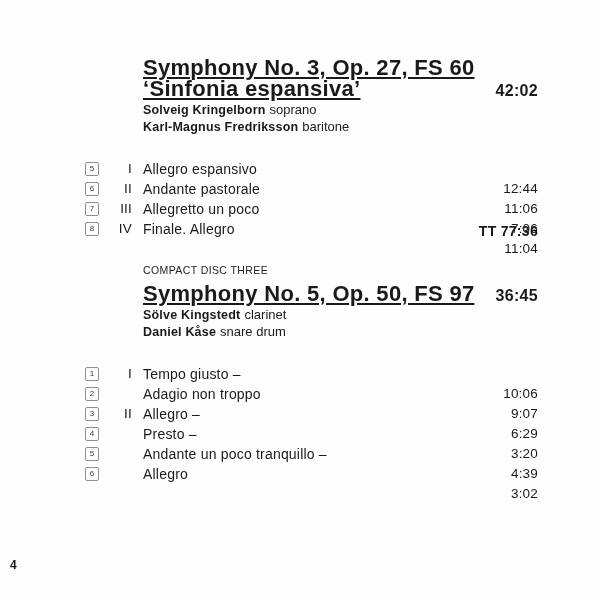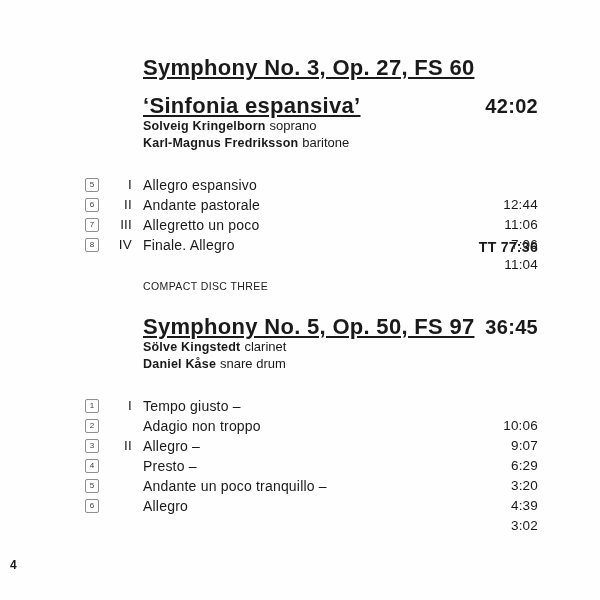--- a/index.html
+++ b/index.html
@@ -29,24 +29,24 @@
     line-height: 21px;
     padding-left: 58px;
     text-decoration: underline;
   }
   .title-row {
     display: flex;
     justify-content: space-between;
     align-items: baseline;
     line-height: 21px;
   }
-  .title-row .work-title { padding-left: 0; margin-top: 17px; }
+  .title-row .work-title { padding-left: 0; }
   .title-row-inner { padding-left: 58px; flex: 1; display: flex; justify-content: space-between; align-items: baseline; }
   .work-duration {
-    font-size: 20px;
+    font-size: 16px;
     font-weight: bold;
     letter-spacing: 0.3px;
     text-align: center;
   }
   
   .performer {
     padding-left: 58px;
     line-height: 16px;
     white-space: nowrap;
   }

